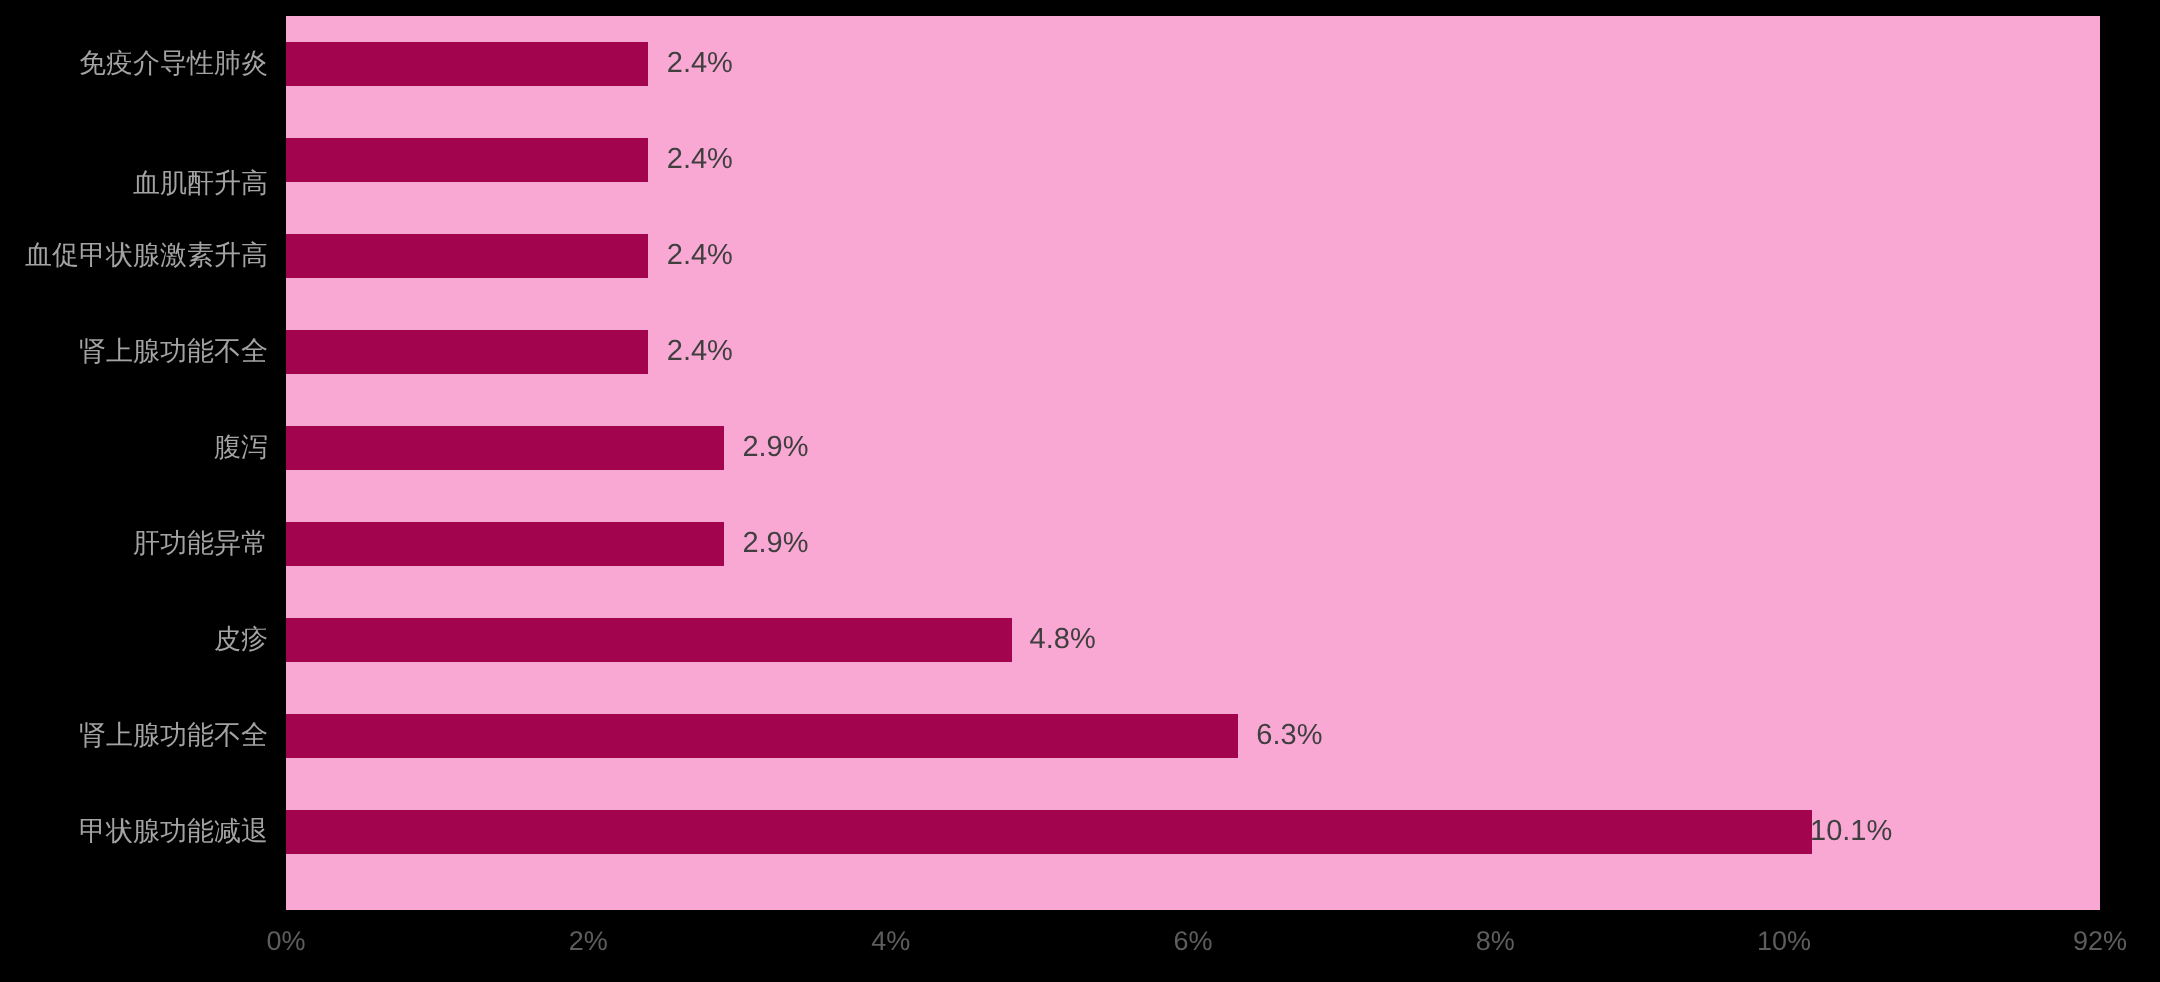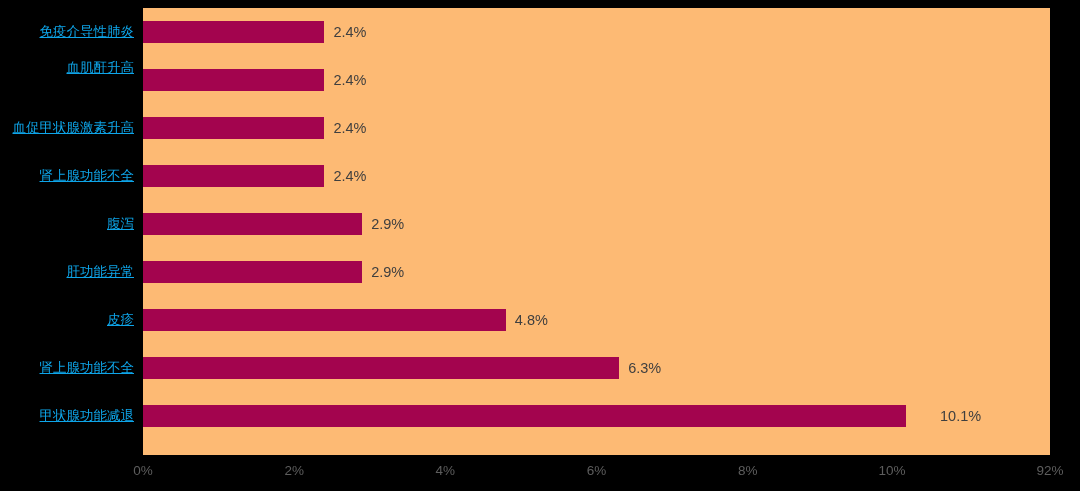--- a/index.html
+++ b/index.html
@@ -79,22 +79,21 @@
     height: 48px;
   }
   .cat-text {
     position: absolute;
     right: 9px;
     top: 13px;
     height: 22px;
     line-height: 22px;
     white-space: nowrap;
     font-size: 13.5px;
-    color: #0ea5e9;
-    text-decoration: underline;
+    color: #a3a3a3;
   }
 
   
   #x-axis {
     position: absolute;
     left: 143px;
     top: 455px;
     width: 907px;
     height: 36px;
   }
@@ -109,21 +108,21 @@
 </style>
 </head>
 <body>
 
 <div id="chart-root" style="background: rgb(0, 0, 0);">
 
   <div id="cat-labels">
       <div class="cat-row" style="top: 0px;">
         <div class="cat-text">免疫介导性肺炎</div>
       </div>
-      <div class="cat-row" style="top: 36px;">
+      <div class="cat-row" style="top: 60px;">
         <div class="cat-text">血肌酐升高</div>
       </div>
       <div class="cat-row" style="top: 96px;">
         <div class="cat-text">血促甲状腺激素升高</div>
       </div>
       <div class="cat-row" style="top: 144px;">
         <div class="cat-text">肾上腺功能不全</div>
       </div>
       <div class="cat-row" style="top: 192px;">
         <div class="cat-text">腹泻</div>
@@ -135,21 +134,21 @@
         <div class="cat-text">皮疹</div>
       </div>
       <div class="cat-row" style="top: 336px;">
         <div class="cat-text">肾上腺功能不全</div>
       </div>
       <div class="cat-row" style="top: 384px;">
         <div class="cat-text">甲状腺功能减退</div>
       </div>
     </div>
 
-  <div id="plot-area" style="background: #fdba74;">
+  <div id="plot-area" style="background: #f9a8d4;">
       <div class="bar-row" style="top: 0px;">
         <div class="bar-track">
           <div class="bar-fill" style="width: 181.4px; background: rgb(163, 4, 78);"></div>
           <div class="bar-value" style="left: 181.4px;">2.4%</div>
         </div>
       </div>
       <div class="bar-row" style="top: 48px;">
         <div class="bar-track">
           <div class="bar-fill" style="width: 181.4px; background: rgb(163, 4, 78);"></div>
           <div class="bar-value" style="left: 181.4px;">2.4%</div>
@@ -187,21 +186,21 @@
       </div>
       <div class="bar-row" style="top: 336px; padding-left: 24px;">
         <div class="bar-track">
           <div class="bar-fill" style="width: 476.175px; background: rgb(163, 4, 78);"></div>
           <div class="bar-value" style="left: 476.175px;">6.3%</div>
         </div>
       </div>
       <div class="bar-row" style="top: 384px;">
         <div class="bar-track">
           <div class="bar-fill" style="width: 763.392px; background: rgb(163, 4, 78);"></div>
-          <div class="bar-value" style="left: 788px;">10.1%</div>
+          <div class="bar-value" style="left: 753px;">10.1%</div>
         </div>
       </div>
     </div>
 
   <div id="x-axis">
       <div class="x-tick" style="left: 0px;">0%</div>
       <div class="x-tick" style="left: 151.167px;">2%</div>
       <div class="x-tick" style="left: 302.333px;">4%</div>
       <div class="x-tick" style="left: 453.5px;">6%</div>
       <div class="x-tick" style="left: 604.667px;">8%</div>

